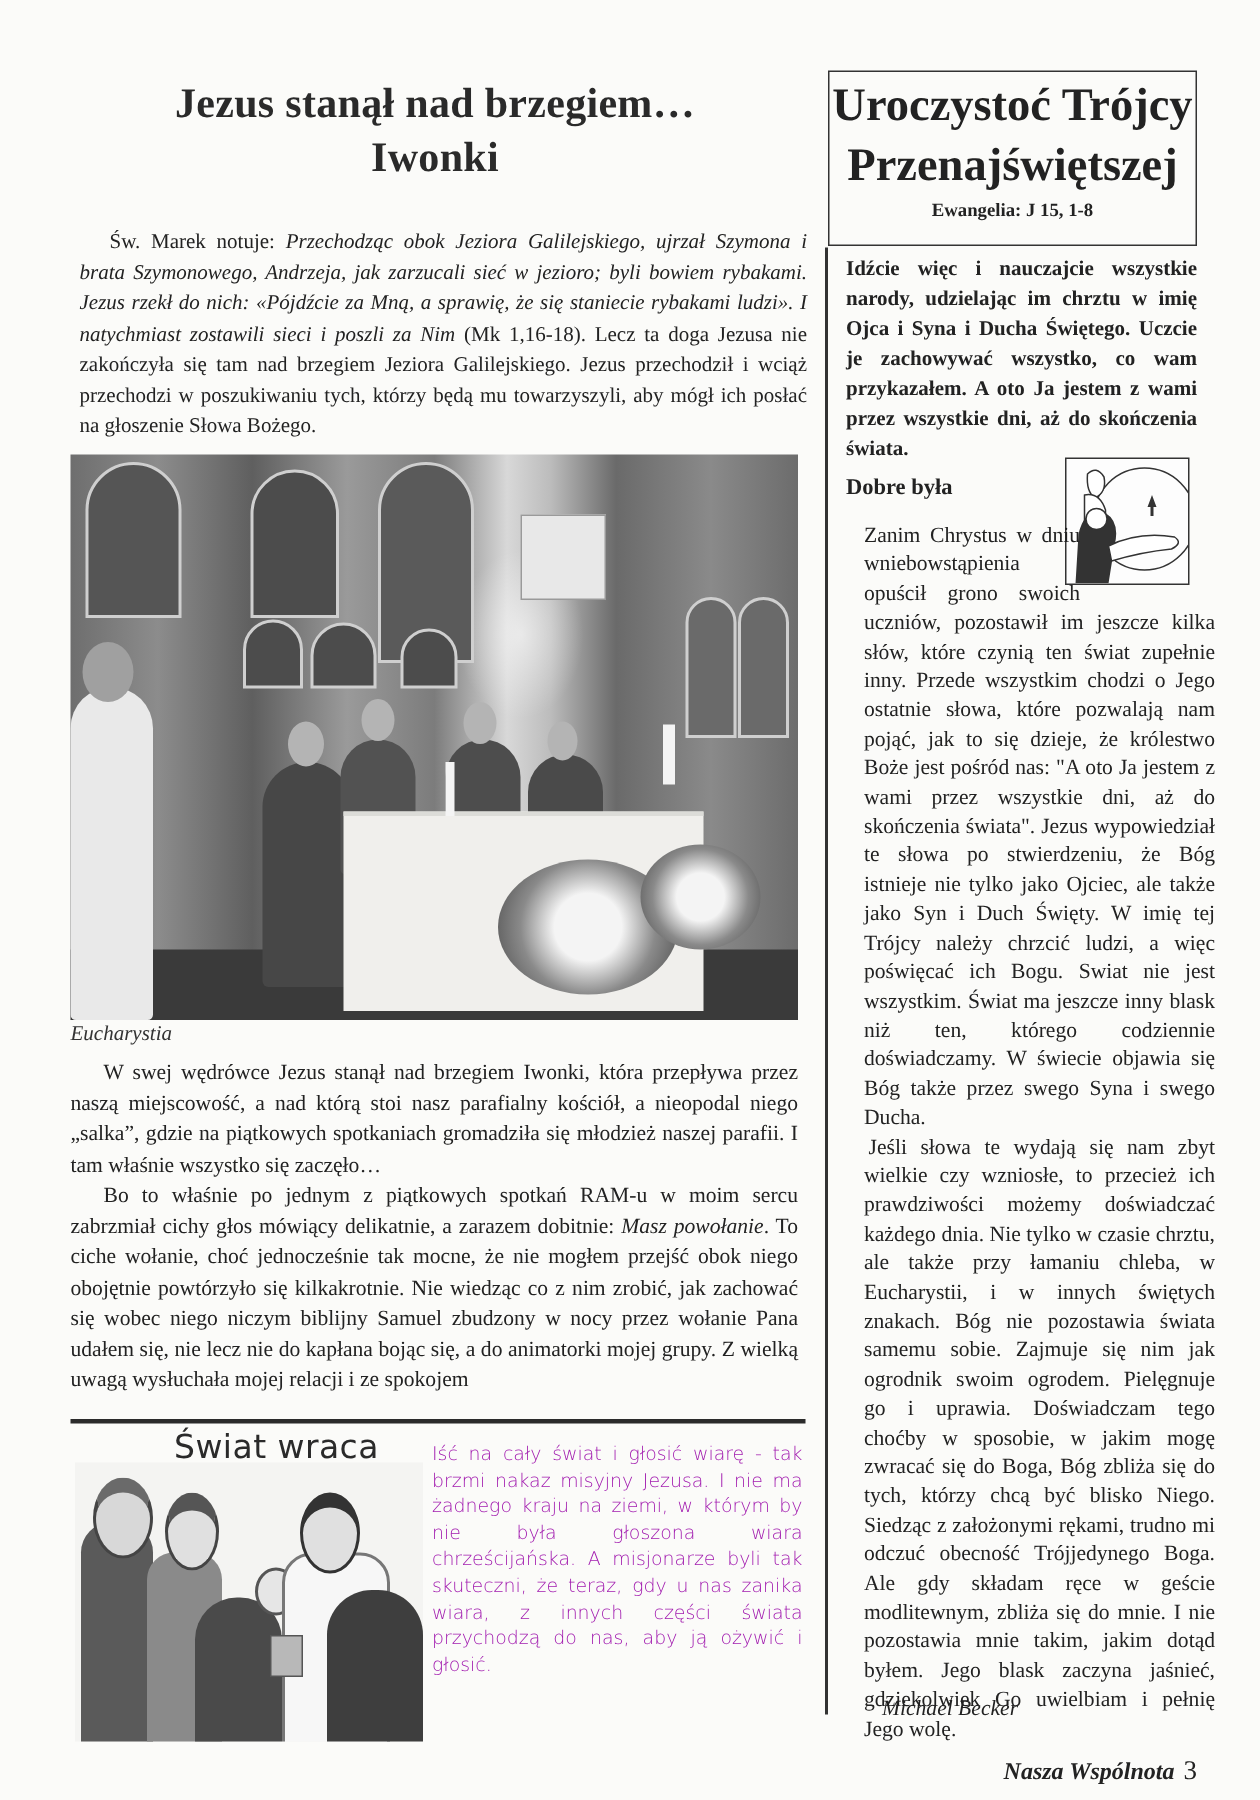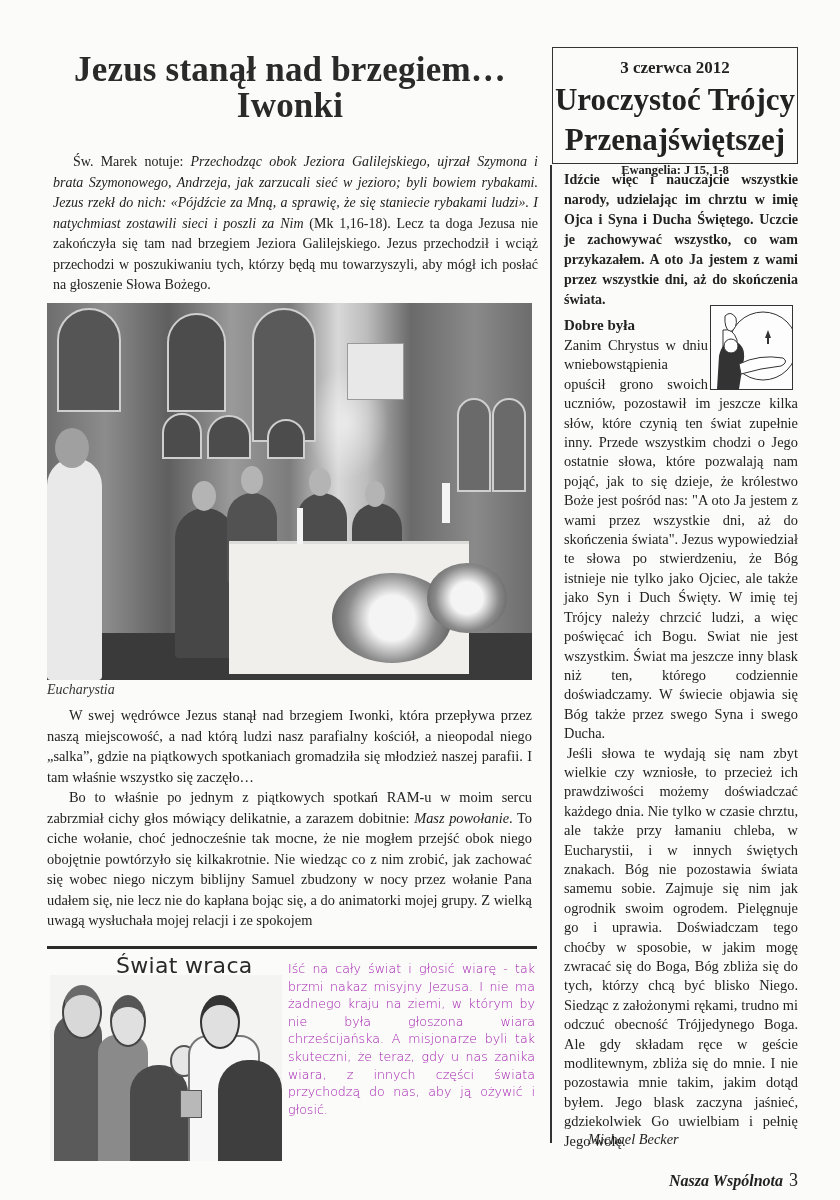--- a/index.html
+++ b/index.html
@@ -6,21 +6,21 @@
   body {
     width: 840px; height: 1200px; position: relative; overflow: hidden;
     background: #fbfbf9; color: #222;
     font-family: "Liberation Serif", "DejaVu Serif", serif;
   }
   .abs { position: absolute; }
 
   
   #title {
     left: 60px; top: 52px; width: 460px; text-align: center;
-    font-weight: bold; font-size: 35px; line-height: 36px; color: #2a2a2a;
+    font-weight: bold; font-size: 28px; line-height: 36px; color: #2a2a2a;
     letter-spacing: 0.2px;
   }
   #title span { display: block; }
   #intro {
     left: 47px; top: 146px; width: 485px;
     font-size: 14px; line-height: 20.5px; text-align: justify;
     text-indent: 20px; margin: 6px;
   }
   #intro i { font-style: italic; }
 
@@ -84,21 +84,21 @@
     text-align: justify; margin: 0; color: #222;
   }
 
   #dobre-illustration {
     left: 710px; top: 305px; width: 81px; height: 83px; border: 1px solid #333; background: #fdfdfd;
     overflow: hidden;
   }
   #dobre-heading { left: 564px; top: 317px; font-weight: bold; font-size: 15px; }
   #dobre-text {
     left: 564px; top: 336px; width: 234px; font-size: 14.4px; line-height: 19.4px;
-    text-align: justify; margin: 0;
+    text-align: justify; margin: 12px;
   }
   #dobre-text .wrapnarrow { float: right; width: 90px; height: 58px; }
   #dobre-text p { margin: 0; }
   #dobre-text p.ind { text-indent: 3px; }
   #author { left: 588px; top: 1131px; width: 197px; text-align: left; font-style: italic; font-size: 14.4px; }
 
   #footer { left: 660px; top: 1170px; width: 138px; text-align: right; }
   #footer-mag { font-style: italic; font-weight: bold; font-size: 16px; margin-right: 6px; }
   #footer-page { font-size: 18px; }
 </style>
@@ -141,21 +141,21 @@
   <div class="ph-part" style="left:250px;top:205px;width:6px;height:36px;background:#f4f4f4;"></div>
   <div class="ph-part" style="left:395px;top:180px;width:8px;height:40px;background:#f4f4f4;"></div>
 
   <div class="ph-part ph-flowers" style="left:285px;top:270px;width:120px;height:90px;"></div>
   <div class="ph-part ph-flowers" style="left:380px;top:260px;width:80px;height:70px;"></div>
 </div>
 
 <div id="caption" class="abs">Eucharystia</div>
 
 <div id="body" class="abs">
-  <p>W swej wędrówce Jezus stanął nad brzegiem Iwonki, która przepływa przez naszą miejscowość, a nad którą ludzi nasz parafialny kościół, a nieopodal niego „salka”, gdzie na piątkowych spotkaniach gromadziła się młodzież naszej parafii. I tam właśnie wszystko się zaczęło…</p>
+  <p>W swej wędrówce Jezus stanął nad brzegiem Iwonki, która przepływa przez naszą miejscowość, a nad którą stoi nasz parafialny kościół, a nieopodal niego „salka”, gdzie na piątkowych spotkaniach gromadziła się młodzież naszej parafii. I tam właśnie wszystko się zaczęło…</p>
   <p><span>Bo to właśnie po jednym z piątkowych spotkań RAM-u w moim sercu zabrzmiał cichy głos mówiący delikatnie, a zarazem dobitnie: </span><i>Masz powołanie</i><span>. To ciche wołanie, choć jednocześnie tak mocne, że nie mogłem przejść obok niego obojętnie powtórzyło się kilkakrotnie. Nie wiedząc co z nim zrobić, jak zachować się wobec niego niczym biblijny Samuel zbudzony w nocy przez wołanie Pana udałem się, nie lecz nie do kapłana bojąc się, a do animatorki mojej grupy. Z wielką uwagą wysłuchała mojej relacji i ze spokojem</span></p>
 </div>
 
 <div id="sw-rule" class="abs"></div>
 <div id="sw-title" class="abs">Świat wraca</div>
 
 <div id="sw-illustration" class="abs">
 
   <div class="ill" style="left:4px;top:40px;width:48px;height:150px;background:#5a5a5a;border-radius:20px 20px 0 0;"></div>
   <div class="ill" style="left:12px;top:10px;width:36px;height:42px;background:#d8d8d8;border-radius:50%;border:2px solid #444;border-top:10px solid #6a6a6a;"></div>
@@ -165,21 +165,20 @@
   <div class="ill" style="left:120px;top:70px;width:24px;height:28px;background:#e6e6e6;border-radius:50%;border:2px solid #555;"></div>
   <div class="ill" style="left:138px;top:60px;width:68px;height:130px;background:#f7f7f7;border:2px solid #777;border-radius:20px 20px 0 0;"></div>
   <div class="ill" style="left:150px;top:20px;width:36px;height:42px;background:#e0e0e0;border-radius:50%;border:2px solid #333;border-top:10px solid #333;"></div>
   <div class="ill" style="left:130px;top:115px;width:20px;height:26px;background:#b8b8b8;border:1px solid #555;"></div>
   <div class="ill" style="left:168px;top:85px;width:64px;height:110px;background:#3e3e3e;border-radius:30px 30px 0 0;"></div>
 </div>
 
 <p id="sw-text" class="abs">Iść na cały świat i głosić wiarę - tak brzmi nakaz misyjny Jezusa. I nie ma żadnego kraju na ziemi, w którym by nie była głoszona wiara chrześcijańska. A misjonarze byli tak skuteczni, że teraz, gdy u nas zanika wiara, z innych części świata przychodzą do nas, aby ją ożywić i głosić.</p>
 
 <div id="date-box" class="abs">
-  <div id="date">3 czerwca 2012</div>
   <div id="feast">Uroczystoć Trójcy Przenajświętszej</div>
   <div id="gospel-ref">Ewangelia: J 15, 1-8</div>
 </div>
 
 <div id="divider" class="abs"></div>
 
 <p id="gospel-quote" class="abs">Idźcie więc i nauczajcie wszystkie narody, udzielając im chrztu w imię Ojca i Syna i Ducha Świętego. Uczcie je zachowywać wszystko, co wam przykazałem. A oto Ja jestem z wami przez wszystkie dni, aż do skończenia świata.</p>
 
 <div id="dobre-heading" class="abs">Dobre była</div>
 

